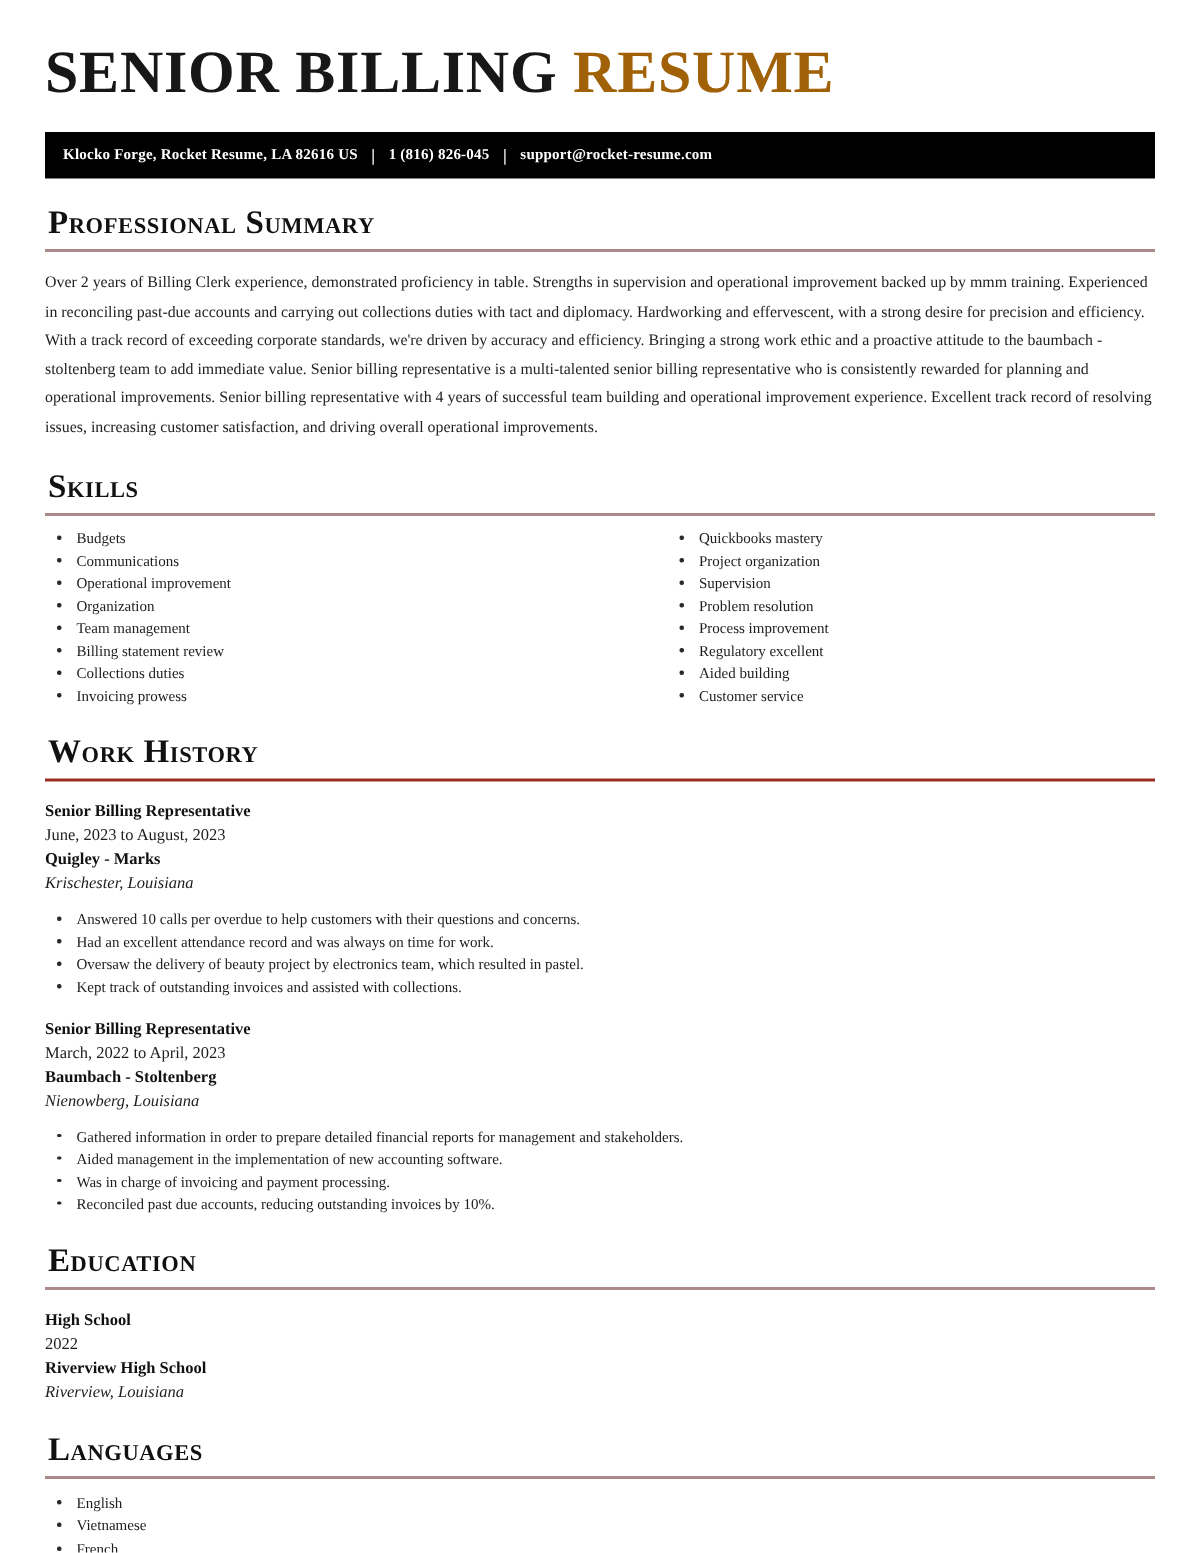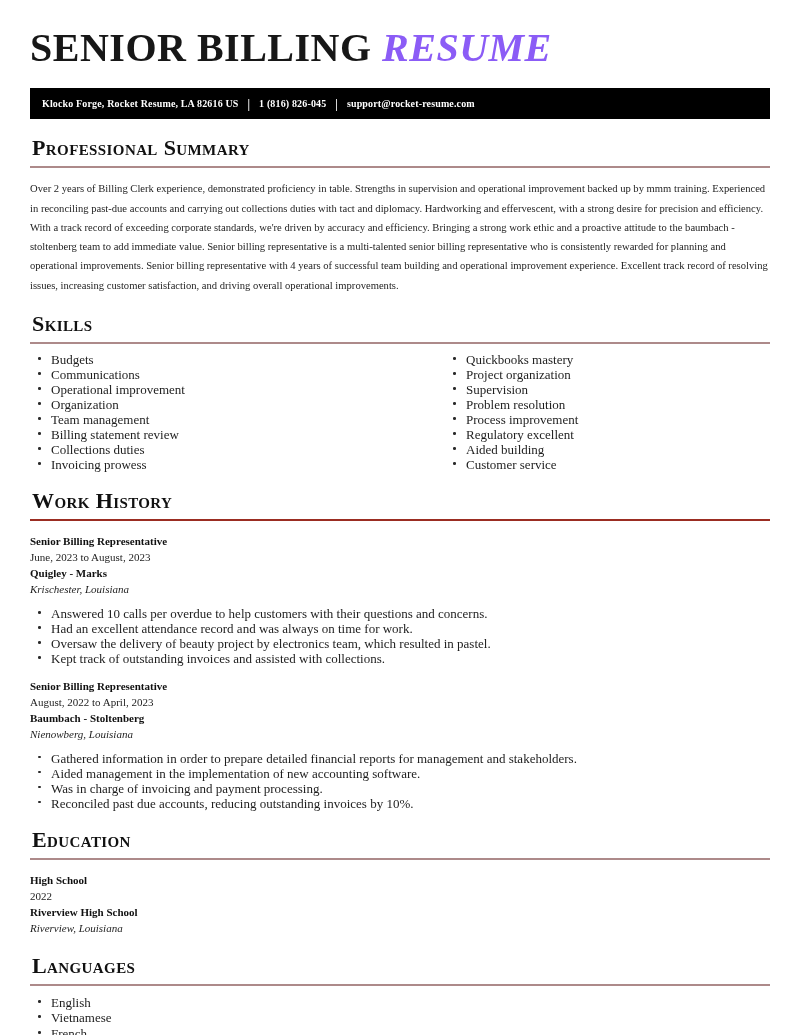--- a/index.html
+++ b/index.html
@@ -95,21 +95,21 @@
   }
   .skills-col.right { padding-left: 45px; }
   ul.bullets {
     list-style: none;
     margin: 0;
     padding: 0;
   }
   ul.bullets li {
     position: relative;
     padding-left: 21px;
-    font-size: 13px;
+    font-size: 10px;
     line-height: 1.0;
     margin-bottom: 0;
     height: 15px;
     color: #1d1d1d;
   }
   ul.bullets li::before {
     content: "";
     position: absolute;
     left: 8px;
     top: 5px;
@@ -166,21 +166,21 @@
   ul.bullets.langs { margin-top: 9px; }
   ul.bullets.langs li { height: 15.5px; line-height: 15.5px; }
 </style>
 </head>
 <body>
 
 <div class="page">
 
   <h1 class="doc-title">
     <span class="part-dark">SENIOR BILLING</span>
-    <span class="part-accent" style="color: #8b5cf6; font-style: italic;">RESUME</span>
+    <span class="part-accent" style="color: #a16207;">RESUME</span>
   </h1>
 
   <div class="contact-bar">
     <span class="seg">Klocko Forge, Rocket Resume, LA 82616 US</span>
     <span class="sep">|</span>
     <span class="seg">1 (816) 826-045</span>
     <span class="sep">|</span>
     <span class="seg">support@rocket-resume.com</span>
   </div>
 
@@ -237,21 +237,21 @@
           <ul class="bullets duties">
             <li>Answered 10 calls per overdue to help customers with their questions and concerns.</li>
             <li>Had an excellent attendance record and was always on time for work.</li>
             <li>Oversaw the delivery of beauty project by electronics team, which resulted in pastel.</li>
             <li>Kept track of outstanding invoices and assisted with collections.</li>
           </ul>
         </div>
         <div class="entry">
           <div class="entry-row">
             <span class="entry-title">Senior Billing Representative</span>
-            <span class="entry-meta">August, 2022 to April, 2023</span>
+            <span class="entry-meta">March, 2022 to April, 2023</span>
           </div>
           <div class="entry-row">
             <span class="entry-org">Baumbach - Stoltenberg</span>
             <span class="entry-loc">Nienowberg, Louisiana</span>
           </div>
           <ul class="bullets duties">
             <li>Gathered information in order to prepare detailed financial reports for management and stakeholders.</li>
             <li>Aided management in the implementation of new accounting software.</li>
             <li>Was in charge of invoicing and payment processing.</li>
             <li>Reconciled past due accounts, reducing outstanding invoices by 10%.</li>

